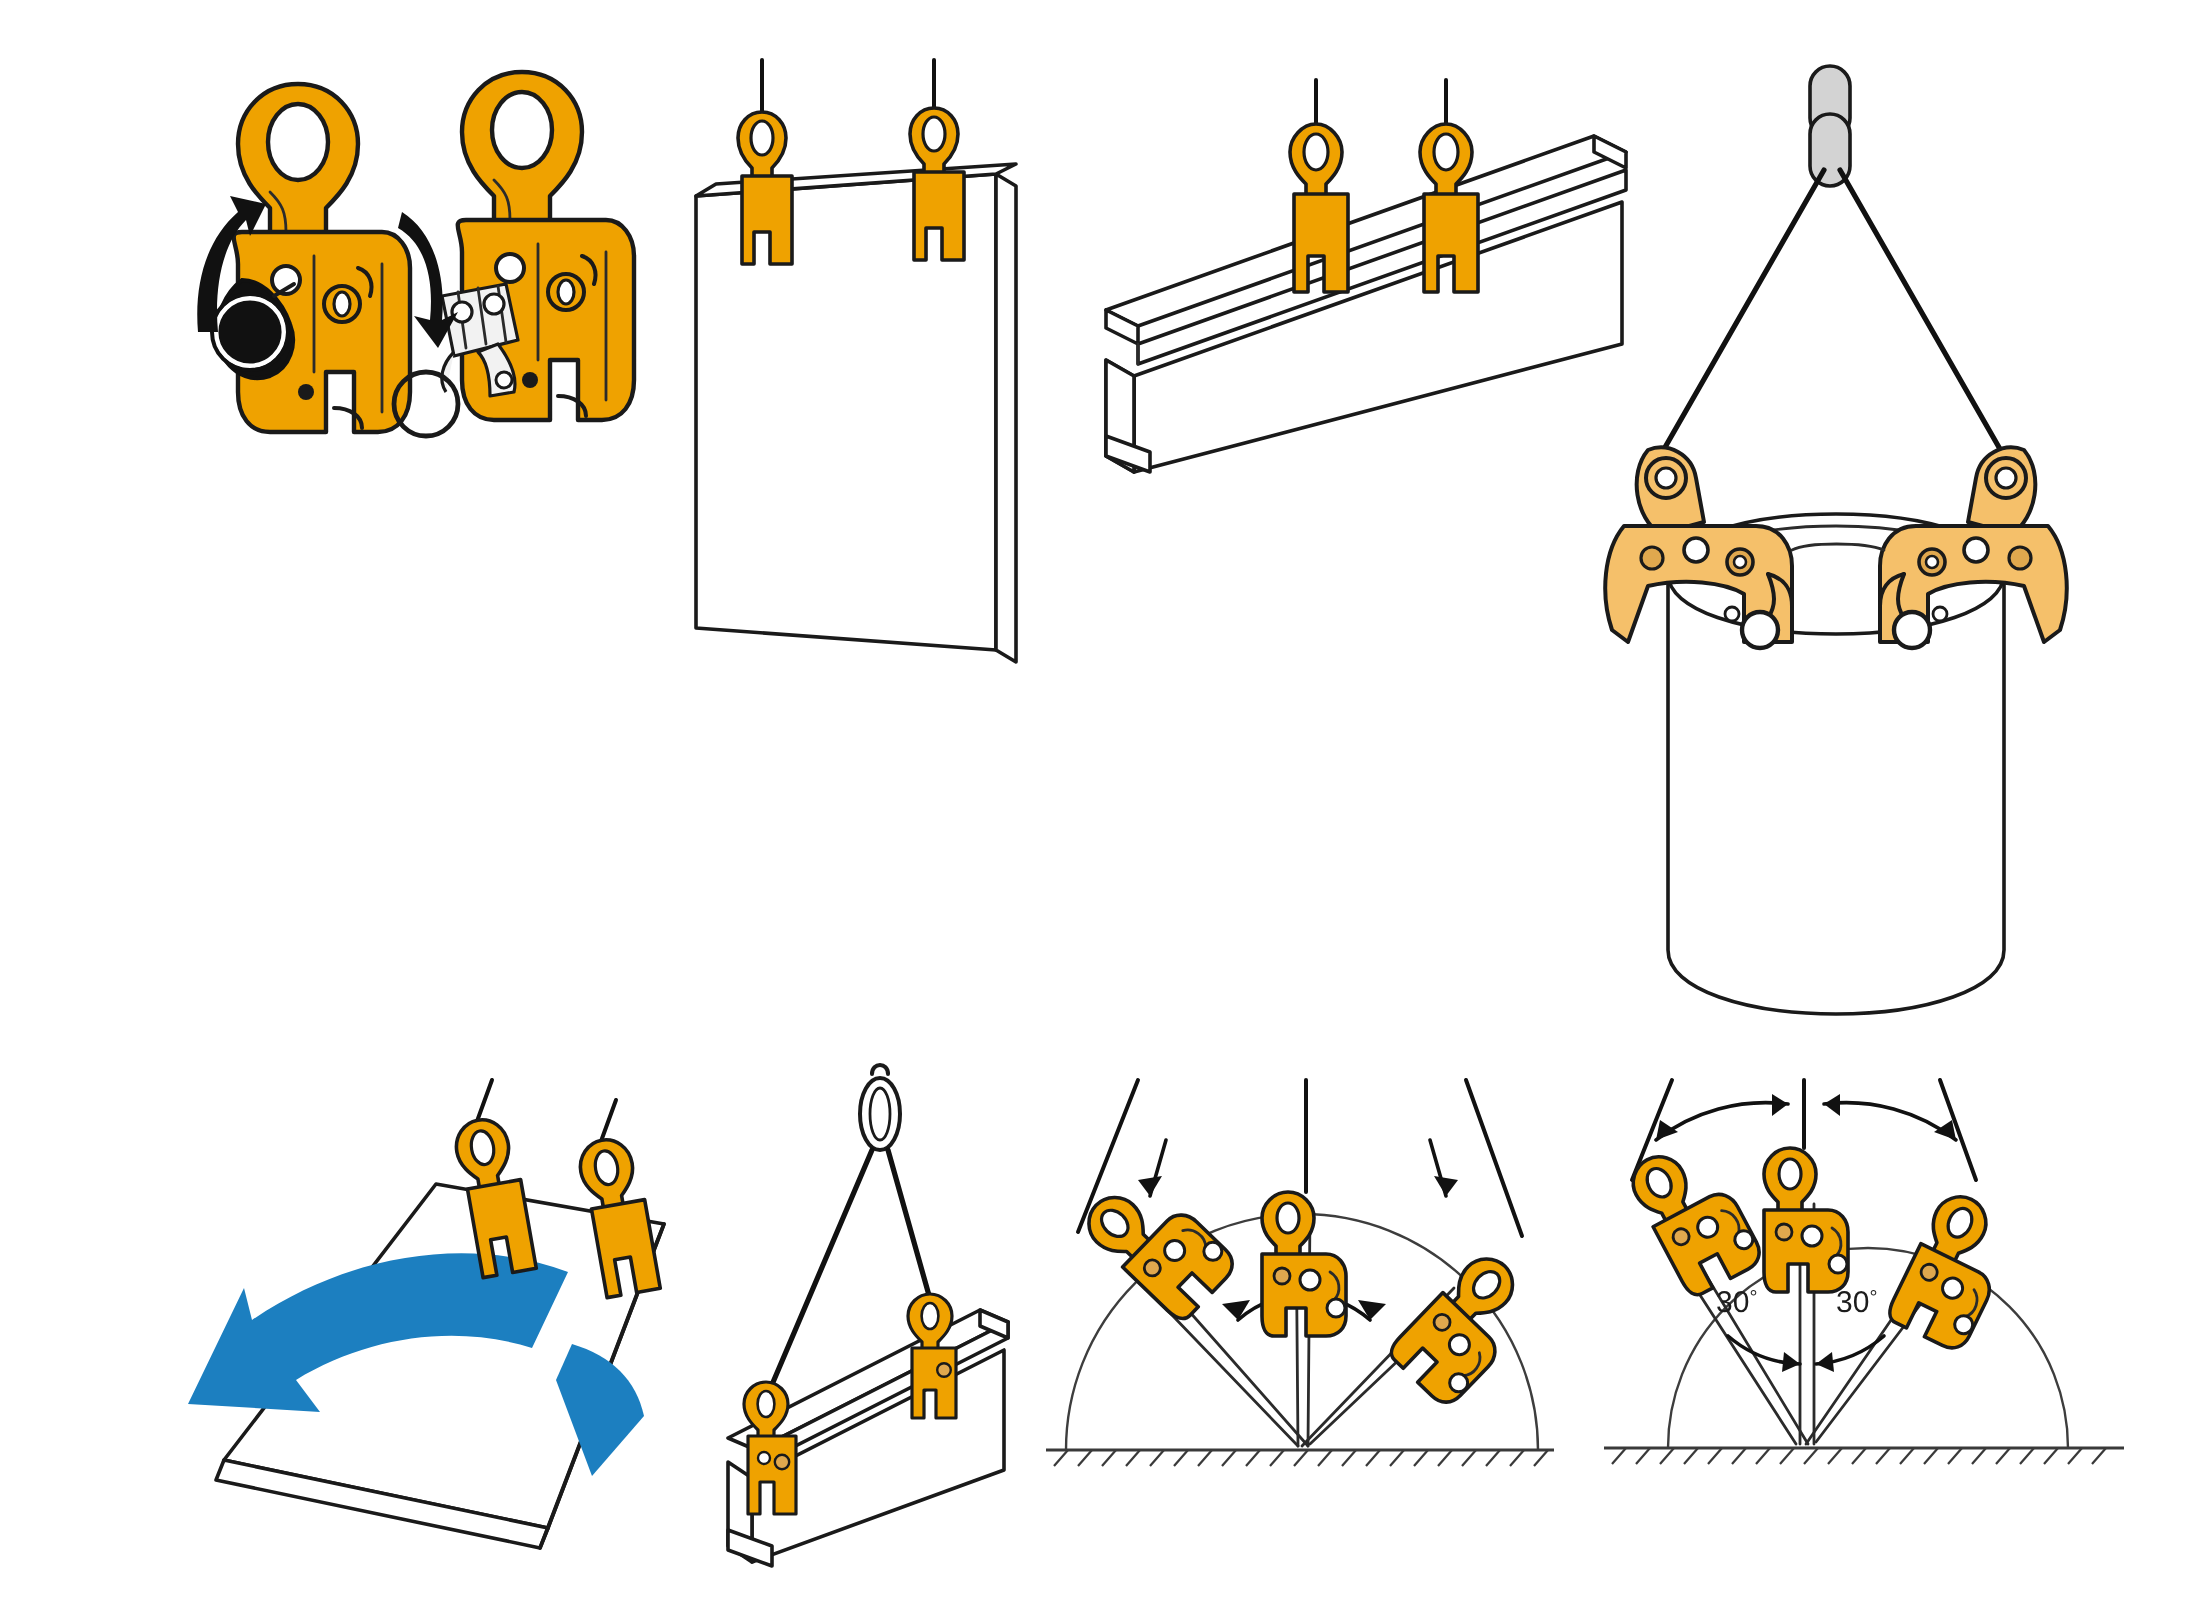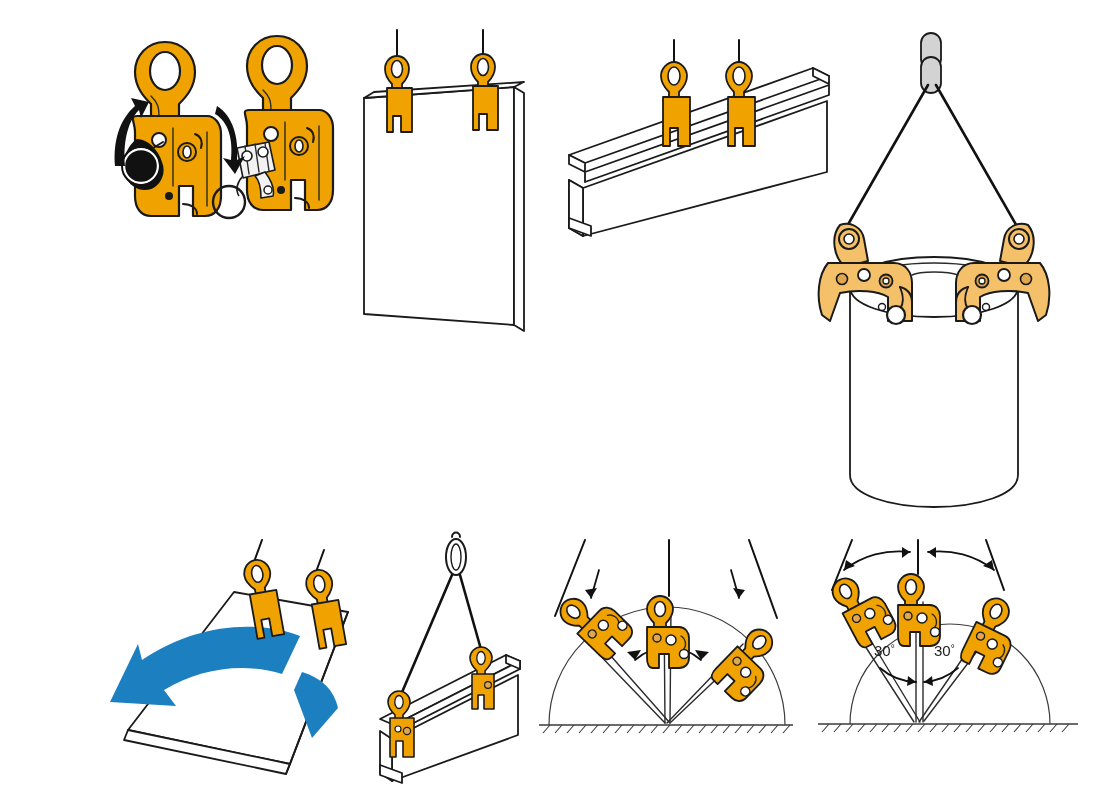--- a/index.html
+++ b/index.html
@@ -2,21 +2,21 @@
 <html><head>
 <meta charset="utf-8">
 <title>Lifting Clamp Application Diagrams</title>
 <style>
   html,body{margin:0;padding:0;background:#ffffff;}
   body{
     font-family:"Liberation Sans", sans-serif;
     width:1094px;height:811px;
     position:relative;overflow:hidden;
   }
-  #sheet{position:absolute;left:16px;top:0;width:1014px;height:811px;background:#fff;}
+  #sheet{position:absolute;left:0;top:0;width:1014px;height:811px;background:#fff;}
   .panel{position:absolute;}
   svg{display:block;overflow:visible;}
   .ln{fill:none;stroke:#1a1a1a;stroke-width:2;stroke-linejoin:round;stroke-linecap:round;}
   .ln-thin{fill:none;stroke:#2b2b2b;stroke-width:1.4;stroke-linejoin:round;stroke-linecap:round;}
   .wire{fill:none;stroke:#111;stroke-width:2.6;stroke-linecap:round;}
   .wire-thin{fill:none;stroke:#111;stroke-width:2;stroke-linecap:round;}
   .steel{fill:#ffffff;stroke:#1a1a1a;stroke-width:1.8;stroke-linejoin:round;}
   .body-y{stroke:#1a1a1a;stroke-width:2.2;stroke-linejoin:round;}
   .gray{fill:#d3d3d3;stroke:#1a1a1a;stroke-width:1.8;stroke-linejoin:round;}
   .white-part{fill:#f2f2f2;stroke:#1a1a1a;stroke-width:1.6;stroke-linejoin:round;}

